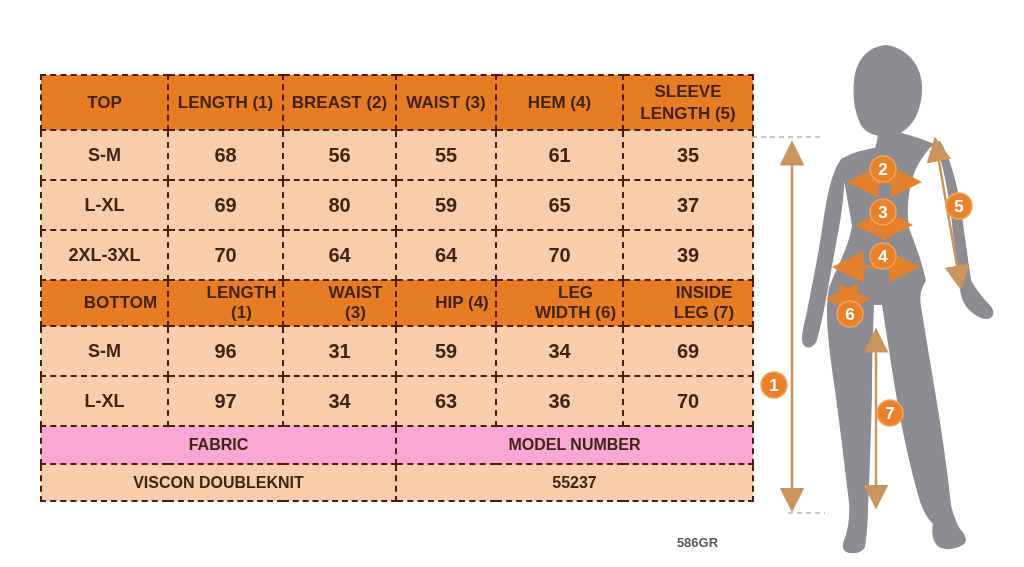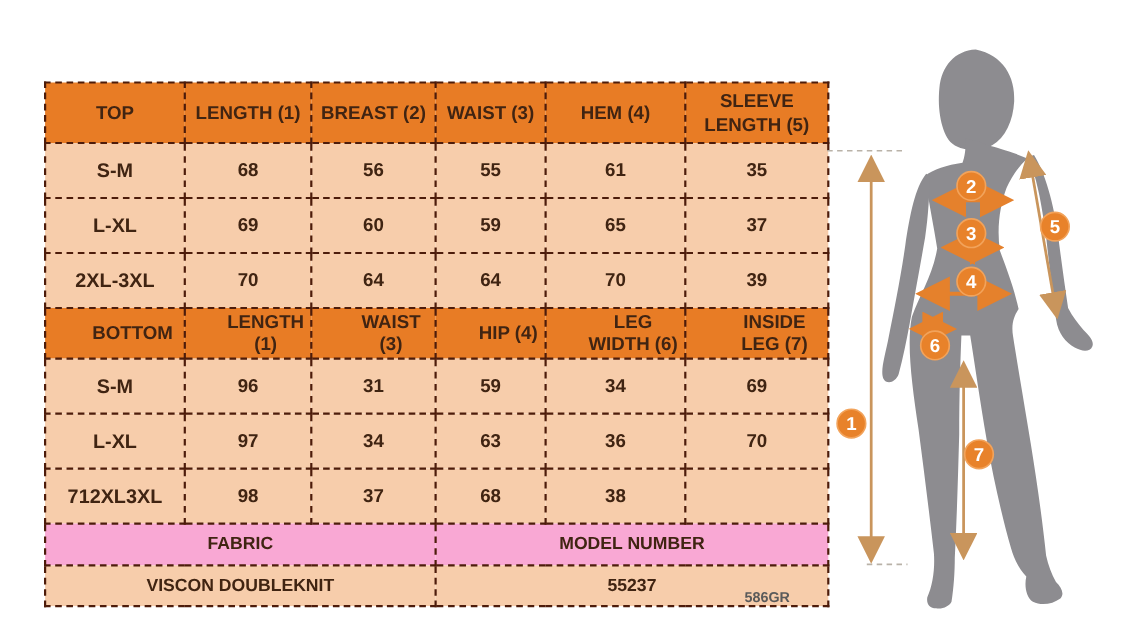--- a/index.html
+++ b/index.html
@@ -17,21 +17,21 @@
   }
   table.size-chart td{
     border:2px dashed #4d1c0b;
     text-align:center;vertical-align:middle;
     font-weight:bold;color:#402412;
     padding:0 2px;
   }
   tr.hdr1 td{background:#e87c25;height:53px;font-size:17px;line-height:1.25;}
   tr.hdr2 td{background:#e87c25;height:44px;font-size:17px;padding-left:34px;}
   tr.hdr3 td{background:#f9a8d4;height:36px;font-size:16px;}
-  tr.row  td{background:#f7cdab;height:48px;font-size:17px;}
+  tr.row  td{background:#f7cdab;height:48px;font-size:20px;}
   tr.rowlast td{background:#f7cdab;height:35px;font-size:16px;}
   tr.row td.size{font-size:18px;margin-top:40px;}
 
   .footer-code{
     position:absolute;left:640px;top:535px;width:115px;
     text-align:center;font-size:13px;color:#5a5a5a;font-weight:bold;
   }
 
   
   .figure-panel{position:absolute;left:750px;top:0;width:274px;height:567px;}
@@ -68,21 +68,21 @@
         <td class="size">S-M</td>
         <td>68</td>
         <td>56</td>
         <td>55</td>
         <td>61</td>
         <td>35</td>
       </tr>
       <tr class="row">
         <td class="size">L-XL</td>
         <td>69</td>
-        <td>60</td>
+        <td>80</td>
         <td>59</td>
         <td>65</td>
         <td>37</td>
       </tr>
       <tr class="row">
         <td class="size">2XL-3XL</td>
         <td>70</td>
         <td>64</td>
         <td>64</td>
         <td>70</td>
@@ -104,28 +104,20 @@
         <td>34</td>
         <td>69</td>
       </tr>
       <tr class="row">
         <td class="size">L-XL</td>
         <td>97</td>
         <td>34</td>
         <td>63</td>
         <td>36</td>
         <td>70</td>
-      </tr>
-      <tr class="row">
-        <td class="size">712XL3XL</td>
-        <td>98</td>
-        <td>37</td>
-        <td>68</td>
-        <td>38</td>
-        <td></td>
       </tr>
       <tr class="hdr3">
         <td colspan="3">FABRIC</td>
         <td colspan="3">MODEL NUMBER</td>
       </tr>
       <tr class="rowlast">
         <td colspan="3">VISCON DOUBLEKNIT</td>
         <td colspan="3">55237</td>
       </tr>
     </tbody>

